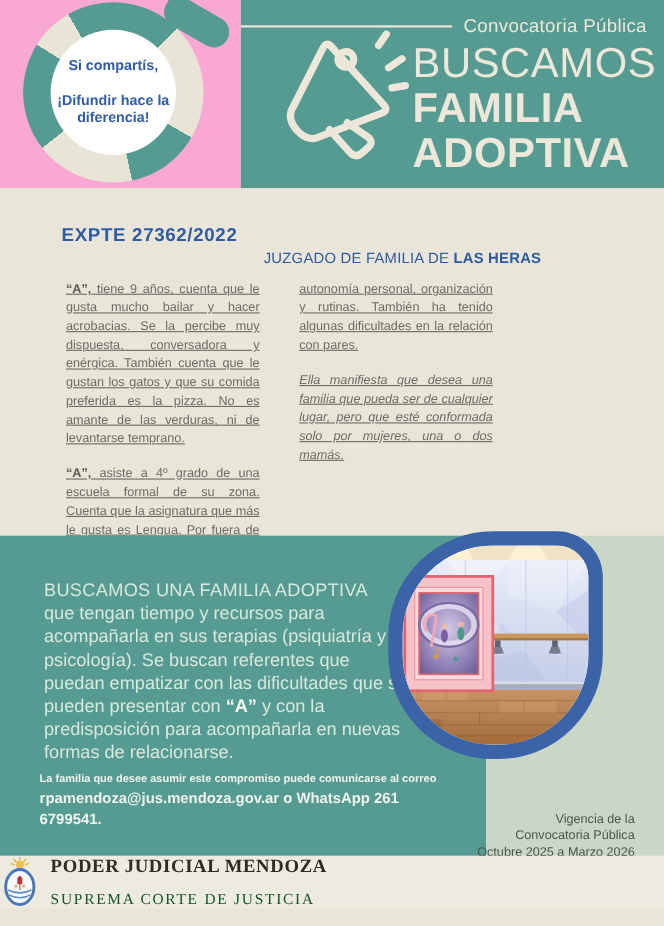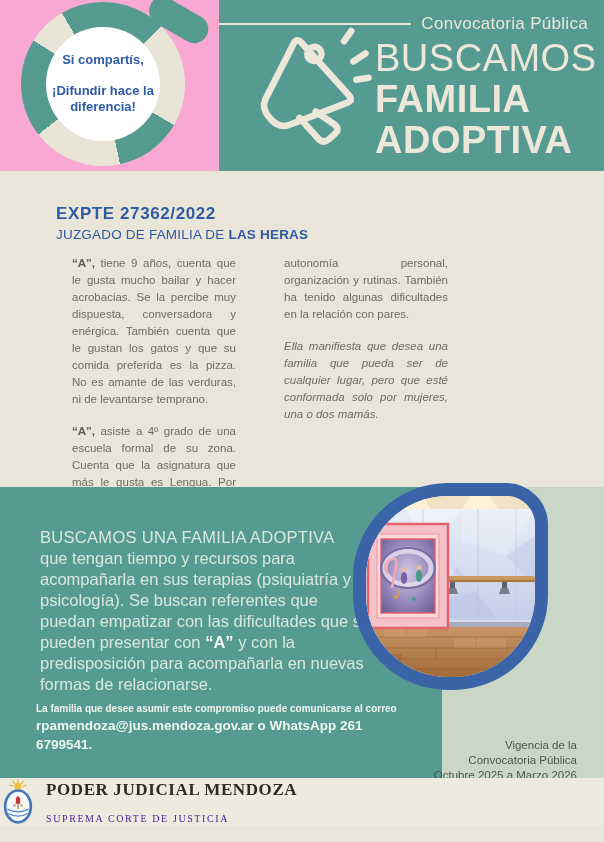--- a/index.html
+++ b/index.html
@@ -24,25 +24,25 @@
   .kicker-label{color:#ece7d9;font-size:17px;letter-spacing:.3px;}
   .megaphone{position:absolute;left:8px;top:26px;}
   .main-title{position:absolute;left:156px;top:38px;color:#ece7d9;font-size:38px;line-height:41px;letter-spacing:.5px;}
   .main-title .t1{font-weight:normal;}
   .main-title .t2,.main-title .t3{font-weight:bold;}
   .main-title span{display:block;}
 
   
   .case{position:absolute;top:171px;left:0;width:492px;height:316px;}
   .expte{margin:33px 0 0 56px;font-size:17px;font-weight:bold;color:#2e5ba3;letter-spacing:.6px;}
-  .court{margin:3px 0 0 56px;font-size:13.5px;color:#2e5ba3;letter-spacing:.2px;}
+  .court{margin:3px 0 0 56px;font-size:13.5px;color:#2e5ba3;letter-spacing:.2px;text-align:right;}
   .court b{font-weight:bold;}
   .columns{display:flex;margin:13px 44px 0 56px;gap:32px;}
   .col{flex:1;font-size:11.5px;line-height:17px;color:#6e6c64;text-align:justify;}
-  .col p{margin:0 0 15px 16px;}
+  .col p{margin:0 0 15px 4px;text-decoration:underline;}
   .col .lead{font-weight:bold;color:#5e5c55;}
   .col .italic{font-style:italic;}
 
   
   .bottom{position:absolute;top:487px;left:0;width:604px;height:285px;}
   .teal-panel{position:absolute;left:0;top:0;width:442px;height:291px;background:#569b92;}
   .sage-panel{position:absolute;left:442px;top:0;right:0;height:291px;background:#cbd7c6;}
   .callout{position:absolute;left:40px;top:40px;width:334px;color:#d8e8dc;font-size:16.5px;line-height:21px;}
   .callout .heading{display:block;letter-spacing:.3px;}
   .callout .strong{font-weight:bold;color:#f4faf2;}
@@ -55,21 +55,21 @@
   
   .teardrop{position:absolute;left:353px;top:-4px;width:195px;height:207px;box-sizing:border-box;
             border:13px solid #3b63a8;border-radius:95px 42px 95px 95px;overflow:hidden;background:#dfe5f4;}
   .teardrop svg{display:block;}
 
   
   .footer{position:absolute;top:778px;left:0;width:604px;height:48px;background:#edeadf;
           display:flex;align-items:center;gap:10px;}
   .footer-text{font-family:"Liberation Serif",serif;}
   .footer-org{font-size:17px;font-weight:bold;color:#2e2b25;letter-spacing:.6px;}
-  .footer-sub{font-size:10px;color:#4c1d95;letter-spacing:1.6px;margin-top:13px;}
+  .footer-sub{font-size:14px;color:#14532d;letter-spacing:1.6px;margin-top:13px;}
 </style>
 </head>
 <body>
 
 <div class="page">
 
   <div class="header">
     <div class="header-left">
       <div class="badge-tail"></div>
       <div class="badge-ring">

